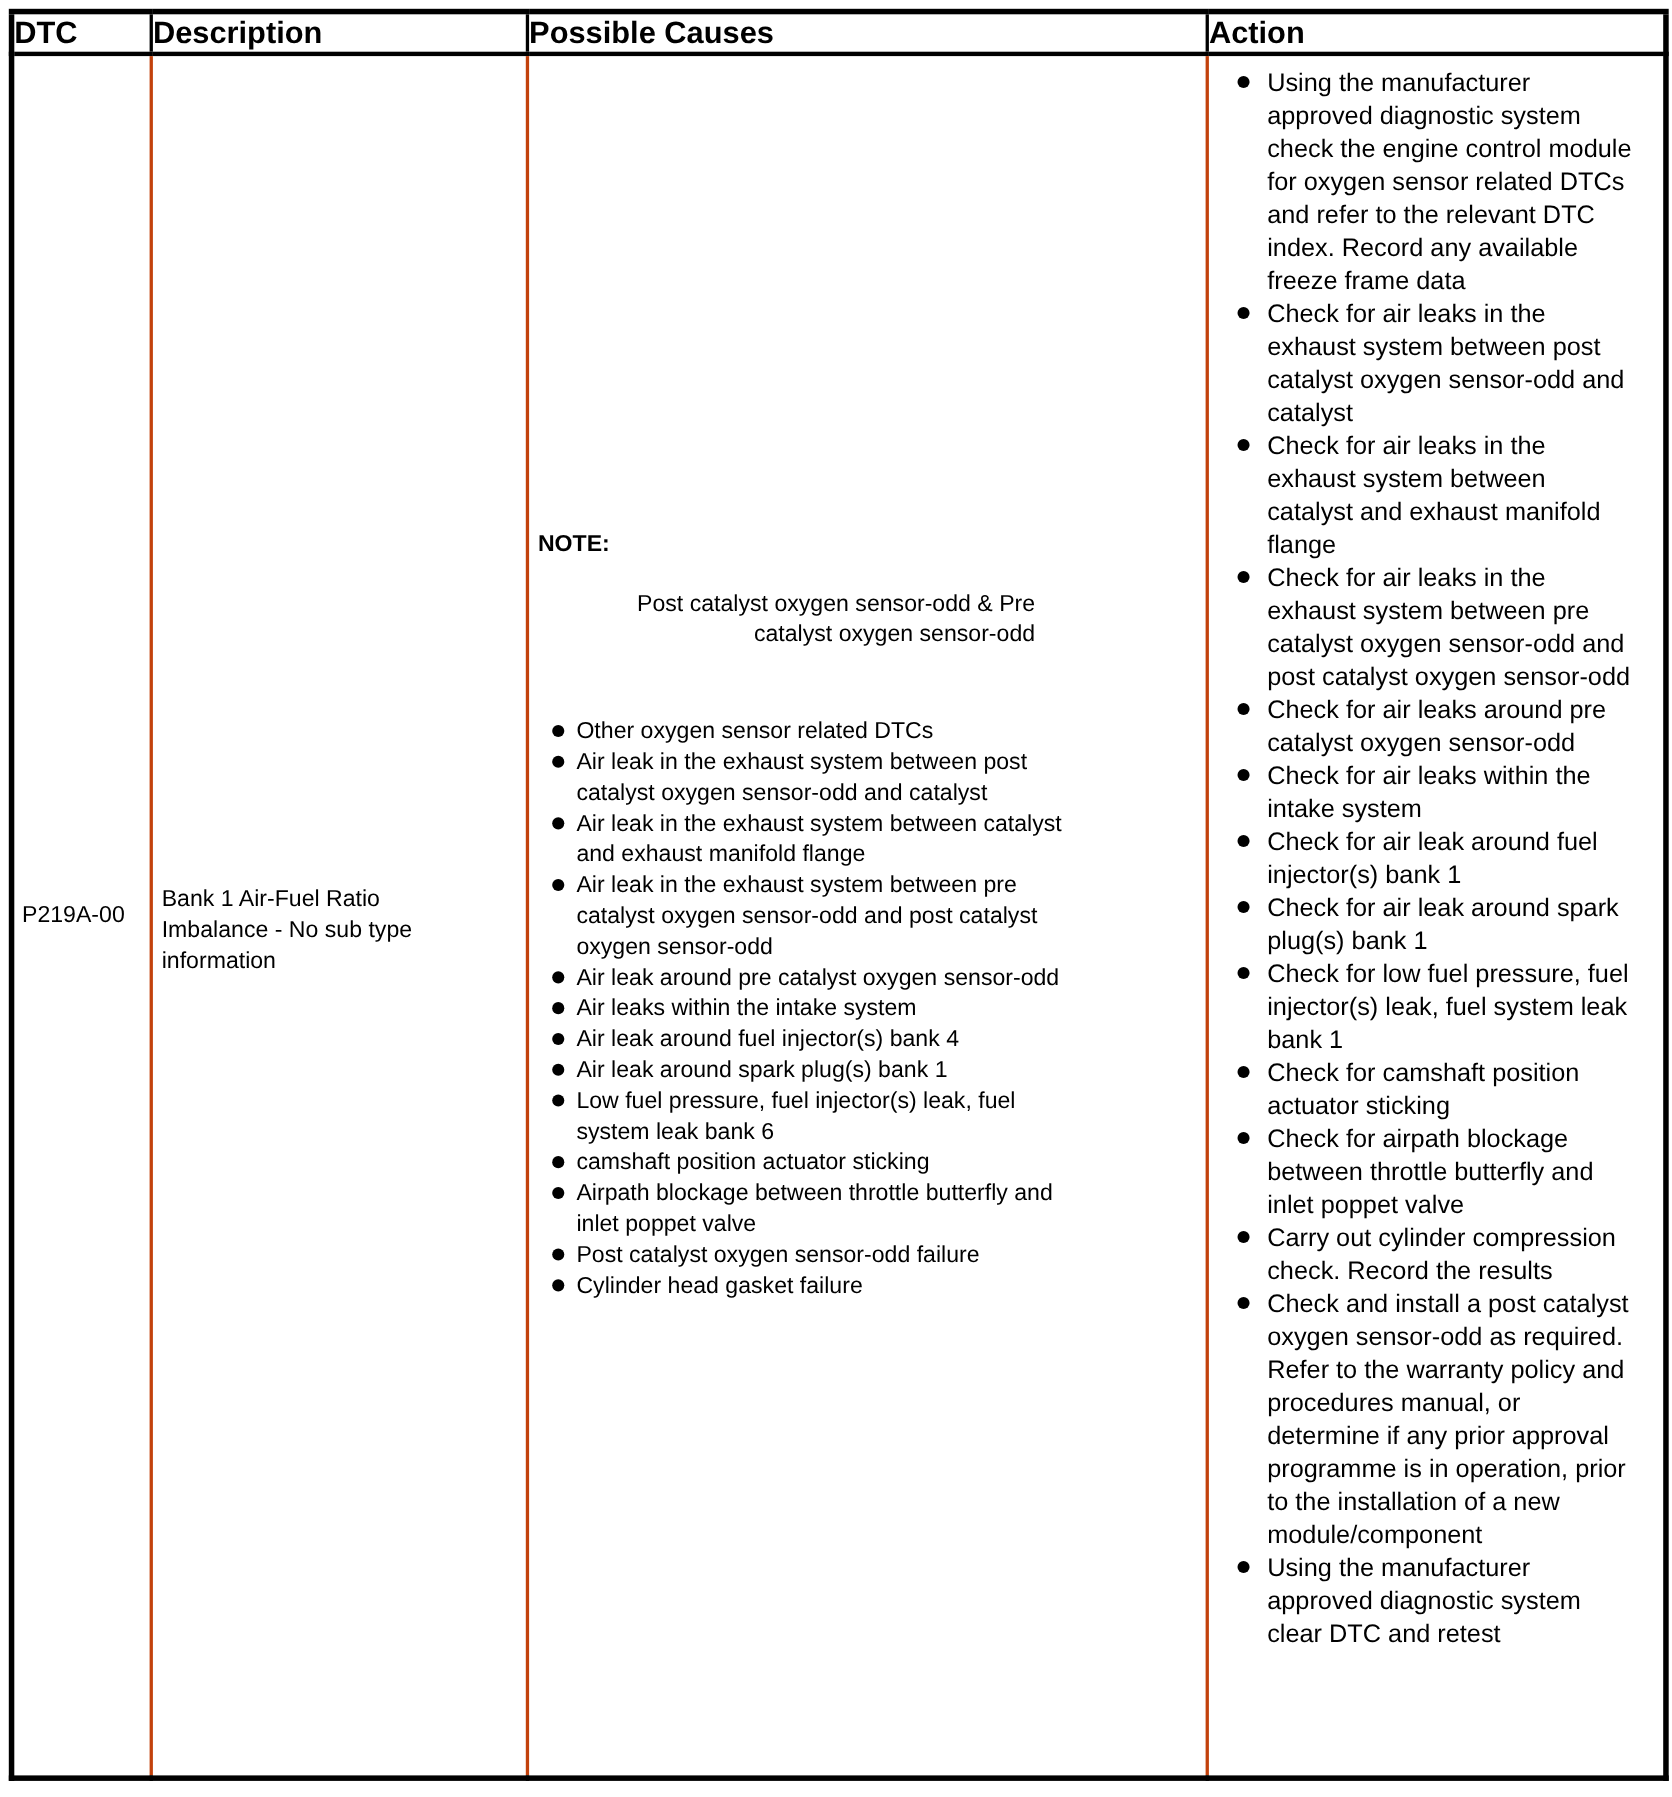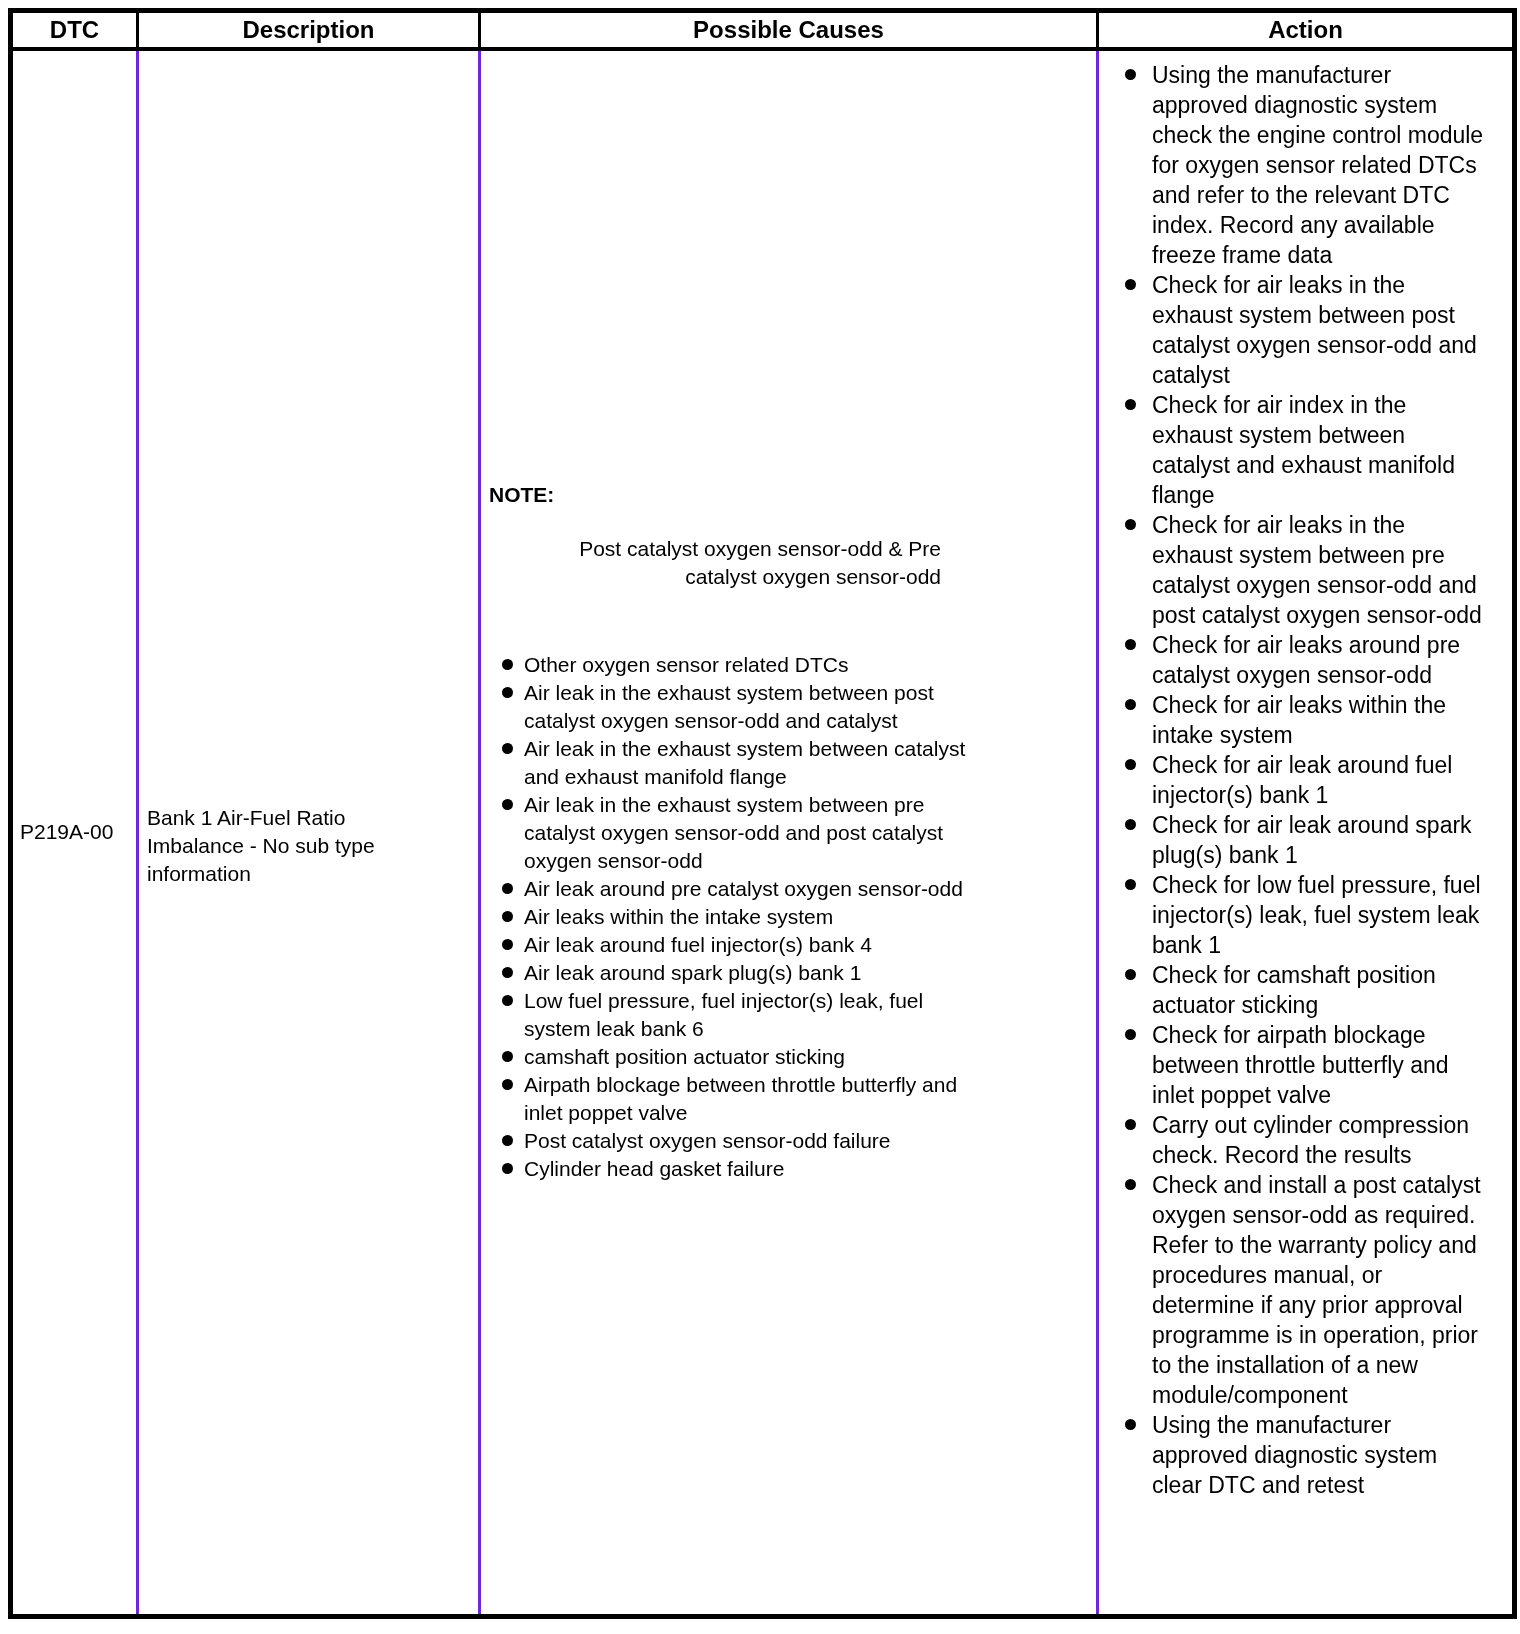--- a/index.html
+++ b/index.html
@@ -21,32 +21,32 @@
     border: 5px solid #000;
   }
   col.c-dtc    { width: 127px; }
   col.c-desc   { width: 342px; }
   col.c-causes { width: 618px; }
   col.c-action { width: 417px; }
 
   th {
     height: 38px;
     padding: 0;
-    font-size: 24px;
+    font-size: 28px;
     font-weight: bold;
-    text-align: center;
+    text-align: left;
     vertical-align: middle;
     border: 3px solid #000;
     border-top: 5px solid #000;
     border-bottom: 4px solid #000;
   }
   tbody tr { height: 1568px; }
   td {
     padding: 0;
-    border: 3px solid #6d28d9;
+    border: 3px solid #c2410c;
     vertical-align: middle;
     font-size: 21px;
     line-height: 28px;
   }
   td.dtc-cell { padding-left: 7px; margin-top: 12px; }
   td.desc-cell { padding-left: 8px; }
   .desc-text { max-width: 240px; margin-top: 28px; }
 
   td.causes-cell { padding: 0 8px; }
   .note-label {
@@ -175,21 +175,21 @@
             <li>
               <span class="bullet"></span>
               <span class="li-text">Using the manufacturer approved diagnostic system check the engine control module for oxygen sensor related DTCs and refer to the relevant DTC index. Record any available freeze frame data</span>
             </li>
             <li>
               <span class="bullet"></span>
               <span class="li-text">Check for air leaks in the exhaust system between post catalyst oxygen sensor-odd and catalyst</span>
             </li>
             <li>
               <span class="bullet"></span>
-              <span class="li-text">Check for air index in the exhaust system between catalyst and exhaust manifold flange</span>
+              <span class="li-text">Check for air leaks in the exhaust system between catalyst and exhaust manifold flange</span>
             </li>
             <li>
               <span class="bullet"></span>
               <span class="li-text">Check for air leaks in the exhaust system between pre catalyst oxygen sensor-odd and post catalyst oxygen sensor-odd</span>
             </li>
             <li>
               <span class="bullet"></span>
               <span class="li-text">Check for air leaks around pre catalyst oxygen sensor-odd</span>
             </li>
             <li>

